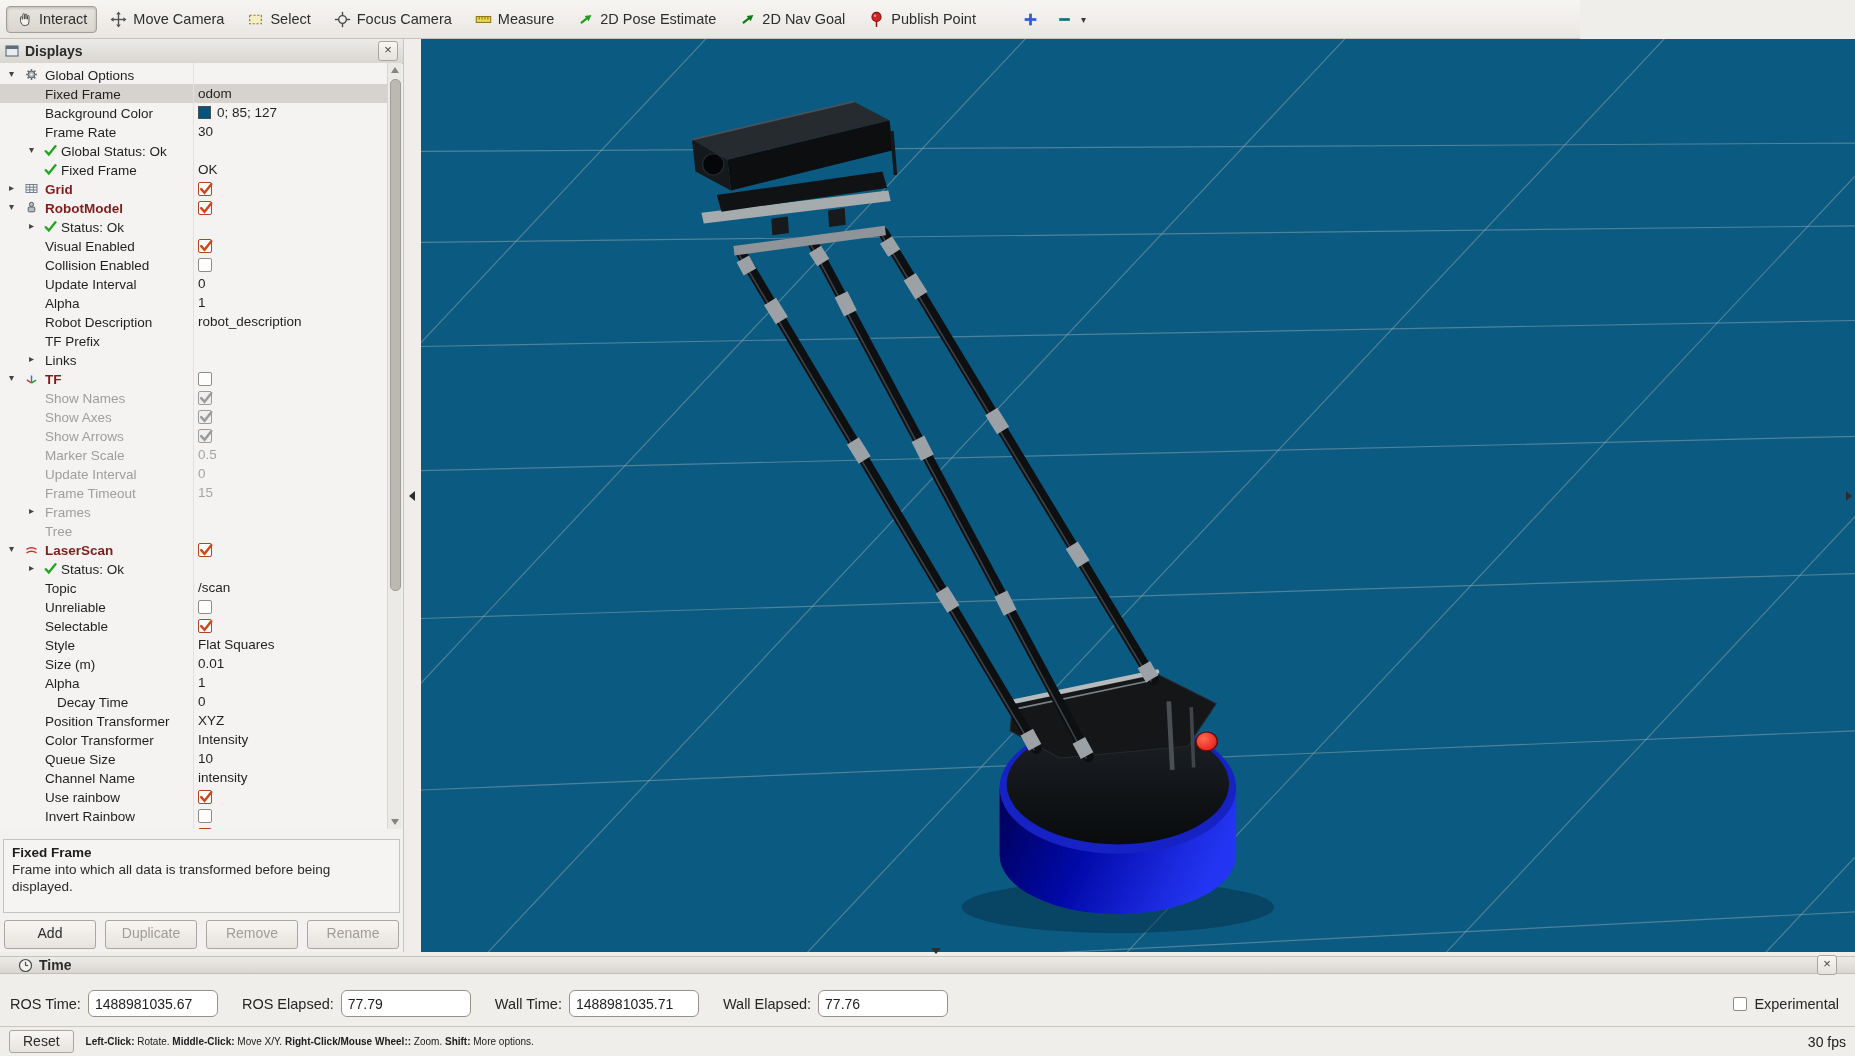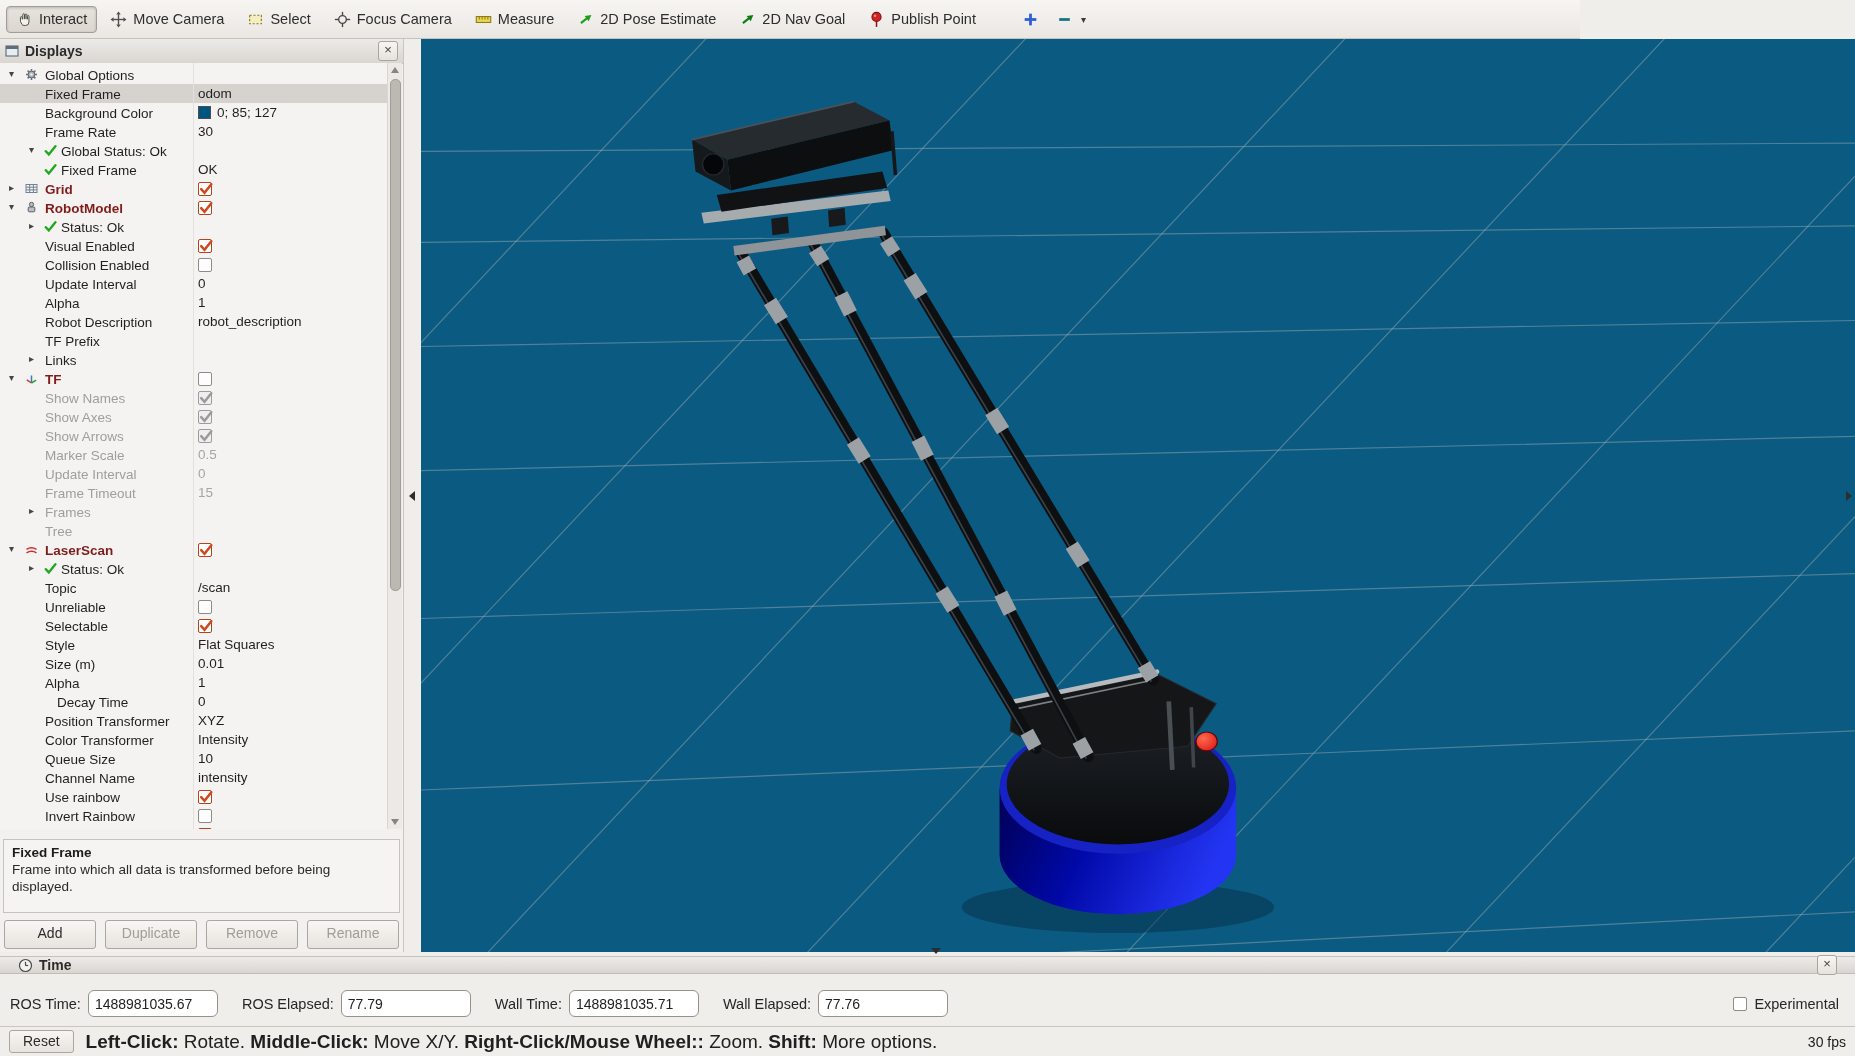--- a/index.html
+++ b/index.html
@@ -87,21 +87,21 @@
     font-family:"Liberation Sans",sans-serif;font-size:14px;color:#222;padding:0 6px;box-sizing:border-box;}
   .experimental{margin-left:auto;display:flex;align-items:center;gap:7px;margin-right:6px;}
   .experimental .cb{background:#fff;}
   .experimental span{font-size:14.5px;color:#262626;}
   
   .statusbar{position:absolute;left:0;top:1026px;width:1855px;height:30px;box-sizing:border-box;
     background:#f0eeeb;border-top:1px solid #cac6c0;display:flex;align-items:center;
     padding:6px 9px;gap:12px;}
   .reset-btn{height:23px;padding:0 13px;border:1px solid #aba69f;border-radius:3px;
     background:linear-gradient(#f8f6f3,#e7e3de);font-size:14px;color:#2c2c2c;line-height:21px;}
-  .status-msg{font-size:19px;color:#202020;white-space:nowrap;}
+  .status-msg{font-size:10px;color:#202020;white-space:nowrap;}
   .fps{margin-left:auto;font-size:14px;color:#202020;}
 </style>
 </head>
 <body>
 
 <div class="toolbar">
   <div class="tools" id="toolbar-tools">
       <div class="tool active">
         <span class="ticn">
           <svg width="17" height="17" viewBox="0 0 16 16">

